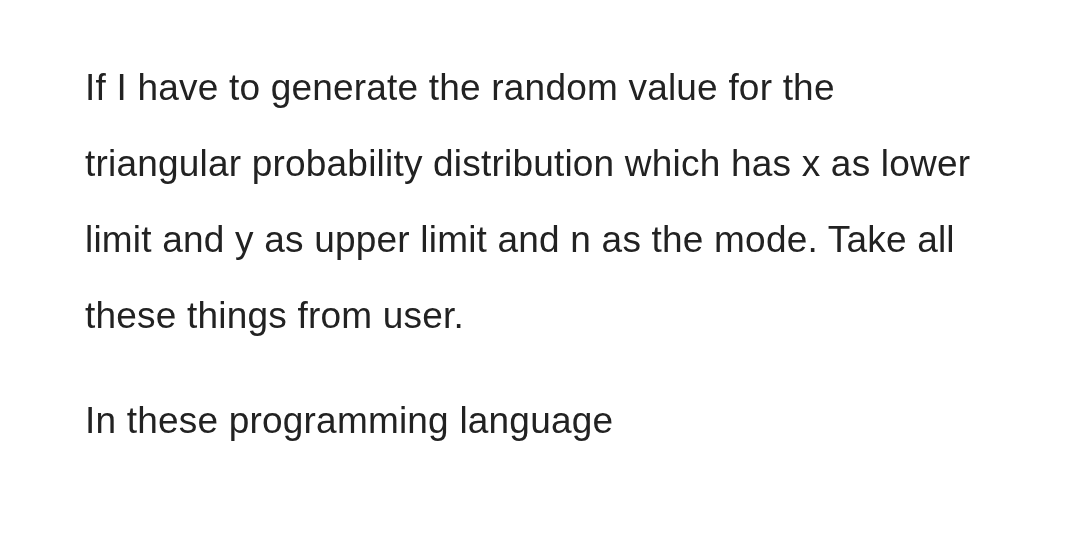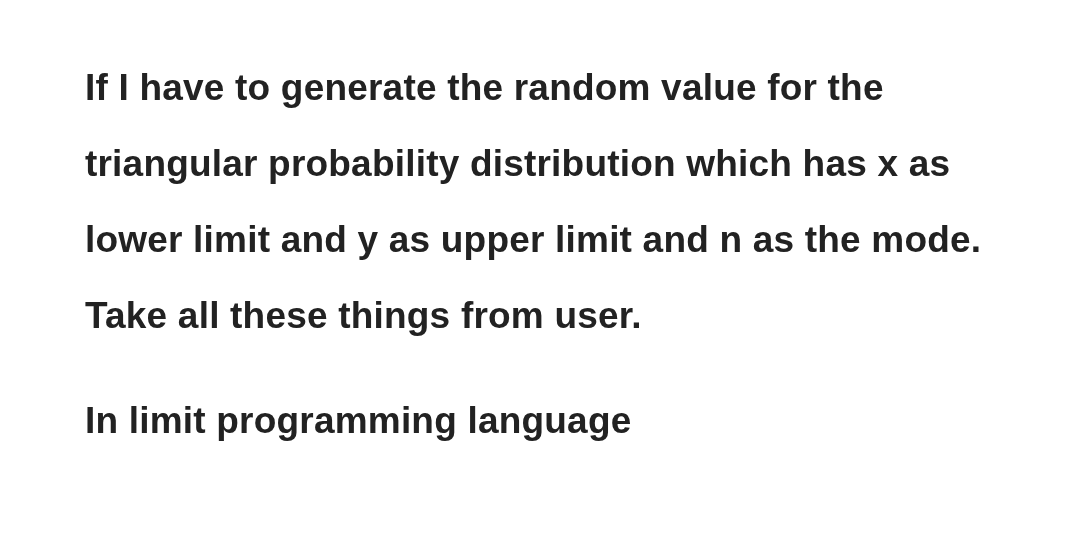--- a/index.html
+++ b/index.html
@@ -12,23 +12,23 @@
       height: 554px;
       background: #ffffff;
       font-family: Arial, Helvetica, sans-serif;
       padding: 50px 80px 50px 85px;
       color: #222222;
     }
     .paragraph {
       font-size: 37px;
       line-height: 2.05;
       letter-spacing: 0.2px;
-      font-weight: 700;
+      font-weight: 400;
     }
     .paragraph-2 {
       margin-top: 30px;
     }
   </style>
 </head>
 <body>
 
 <p class="paragraph">If I have to generate the random value for the triangular probability distribution which has x as lower limit and y as upper limit and n as the mode. Take all these things from user.</p>
-<p class="paragraph paragraph-2">In limit programming language</p>
+<p class="paragraph paragraph-2">In these programming language</p>
 
 </body></html>

